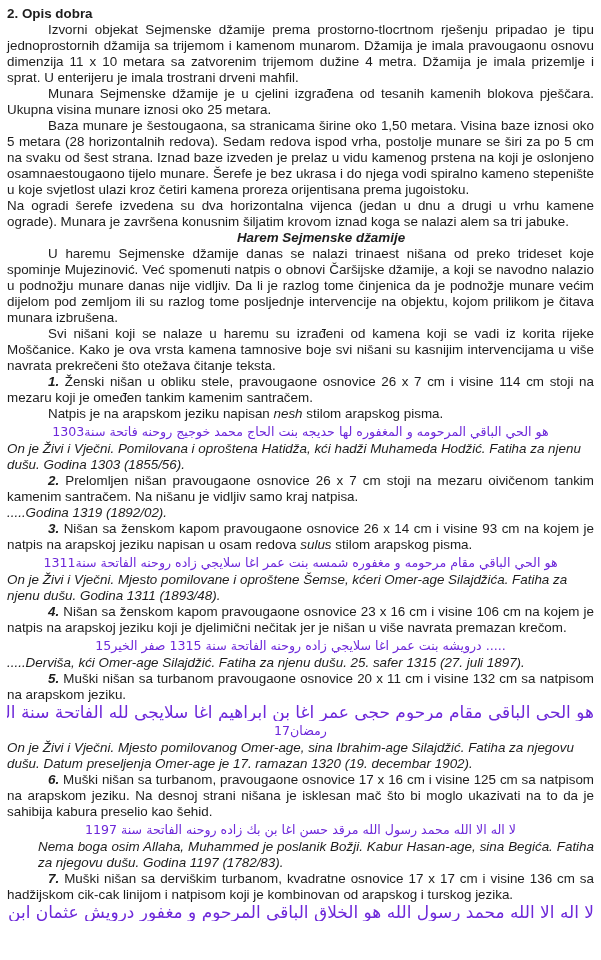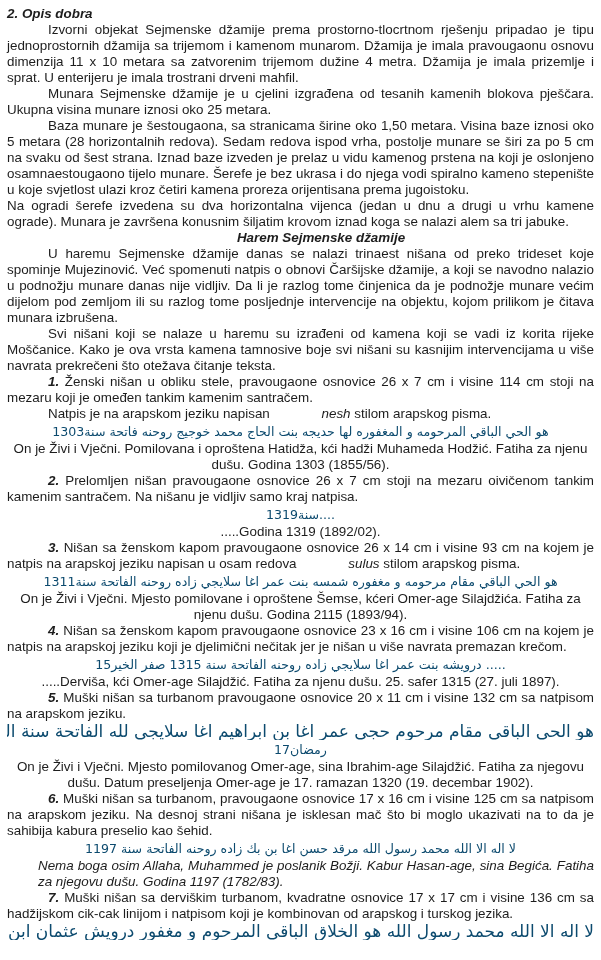--- a/index.html
+++ b/index.html
@@ -4,36 +4,36 @@
 <style>
   html,body{margin:0;padding:0;background:#ffffff;}
   body{
     width:601px;height:960px;overflow:hidden;
     color:#1d1d1d;
     font-family:"Liberation Sans",sans-serif;
     font-size:13.4px;line-height:16px;
   }
   .page{padding:6px 7px 0 7px;}
   p{margin:0;text-align:justify;}
-  .title{font-weight:bold;font-style:italic;}
+  .title{font-weight:bold;}
   .indent{text-indent:41px;}
   .h2{font-weight:bold;font-style:italic;text-indent:41px;text-align:center;}
   .item-num{font-weight:bold;font-style:italic;}
-  .em{font-style:italic;margin-left:48px;}
+  .em{font-style:italic;}
   .arabic{
     direction:rtl;
     text-align:center;
-    color:#0c4a6e;
+    color:#6d28d9;
     font-family:"DejaVu Sans",sans-serif;
     font-size:12.6px;line-height:17px;
     margin:1px 0;
     text-indent:0;
   }
   .arabic-long{font-size:17px;white-space:nowrap;overflow:hidden;}
-  .trans{text-align:center;text-indent:0;}
+  .trans{font-style:italic;text-align:left;text-indent:0;}
   .trans-left{font-style:italic;text-align:justify;text-indent:0;margin-left:31px;}
 </style>
 </head>
 <body>
 
 <div class="page">
 
   <p class="title">2. Opis dobra</p>
 
   <p class="indent">Izvorni objekat Sejmenske džamije prema prostorno-tlocrtnom rješenju pripadao je tipu jednoprostornih džamija sa trijemom i kamenom munarom. Džamija je imala pravougaonu osnovu dimenzija 11 x 10 metara sa zatvorenim trijemom dužine 4 metra. Džamija je imala prizemlje i sprat. U enterijeru je imala trostrani drveni mahfil.</p>
@@ -47,28 +47,27 @@
 
   <div>
     <p class="indent"><b class="item-num">1.</b> <span>Ženski nišan u obliku stele, pravougaone osnovice 26 x 7 cm i visine 114 cm stoji na mezaru koji je omeđen tankim kamenim santračem.</span></p>
     <p class="indent"><span>Natpis je na arapskom jeziku napisan </span><span class="em">nesh</span><span> stilom arapskog pisma.</span></p>
     <p class="arabic">هو الحي الباقي المرحومه و المغفوره لها حديجه بنت الحاج محمد خوجيج روحنه فاتحة سنة1303</p>
     <p class="trans">On je Živi i Vječni. Pomilovana i oproštena Hatidža, kći hadži Muhameda Hodžić. Fatiha za njenu dušu. Godina 1303 (1855/56).</p>
   </div>
 
   <div>
     <p class="indent"><b class="item-num">2.</b> <span>Prelomljen nišan pravougaone osnovice 26 x 7 cm stoji na mezaru oivičenom tankim kamenim santračem. Na nišanu je vidljiv samo kraj natpisa.</span></p>
-    <p class="arabic">....سنة1319</p>
     <p class="trans">.....Godina 1319 (1892/02).</p>
   </div>
 
   <div>
     <p class="indent"><b class="item-num">3.</b> <span>Nišan sa ženskom kapom pravougaone osnovice 26 x 14 cm i visine 93 cm na kojem je natpis na arapskoj jeziku napisan u osam redova </span><span class="em">sulus</span><span> stilom arapskog pisma.</span></p>
     <p class="arabic">هو الحي الباقي مقام مرحومه و مغفوره شمسه بنت عمر اغا سلايجي زاده روحنه الفاتحة سنة1311</p>
-    <p class="trans">On je Živi i Vječni. Mjesto pomilovane i oproštene Šemse, kćeri Omer-age Silajdžića. Fatiha za njenu dušu. Godina 2115 (1893/94).</p>
+    <p class="trans">On je Živi i Vječni. Mjesto pomilovane i oproštene Šemse, kćeri Omer-age Silajdžića. Fatiha za njenu dušu. Godina 1311 (1893/48).</p>
   </div>
 
   <div>
     <p class="indent"><b class="item-num">4.</b> <span>Nišan sa ženskom kapom pravougaone osnovice 23 x 16 cm i visine 106 cm na kojem je natpis na arapskoj jeziku koji je djelimični nečitak jer je nišan u više navrata premazan krečom.</span></p>
     <p class="arabic">..... درويشه بنت عمر اغا سلايجي زاده روحنه الفاتحة سنة 1315 صفر الخير15</p>
     <p class="trans">.....Derviša, kći Omer-age Silajdžić. Fatiha za njenu dušu. 25. safer 1315 (27. juli 1897).</p>
   </div>
 
   <div>
     <p class="indent"><b class="item-num">5.</b> <span>Muški nišan sa turbanom pravougaone osnovice 20 x 11 cm i visine 132 cm sa natpisom na arapskom jeziku.</span></p>

